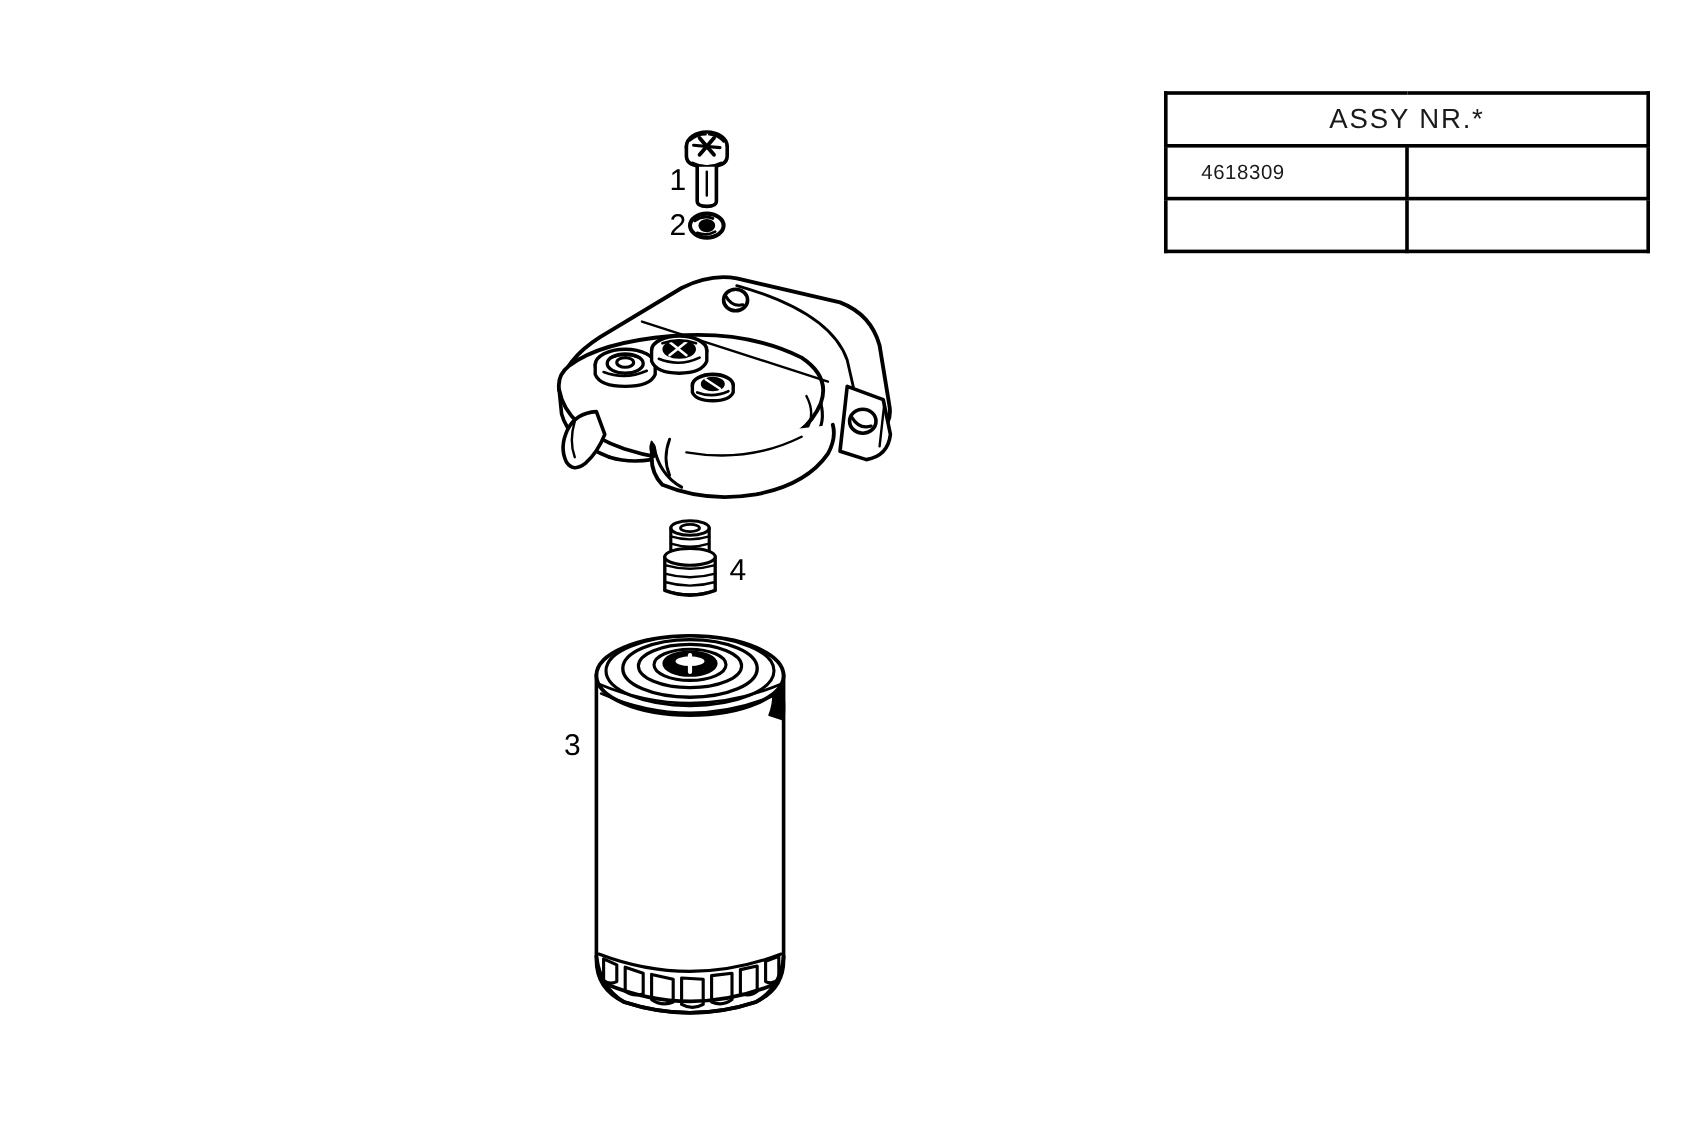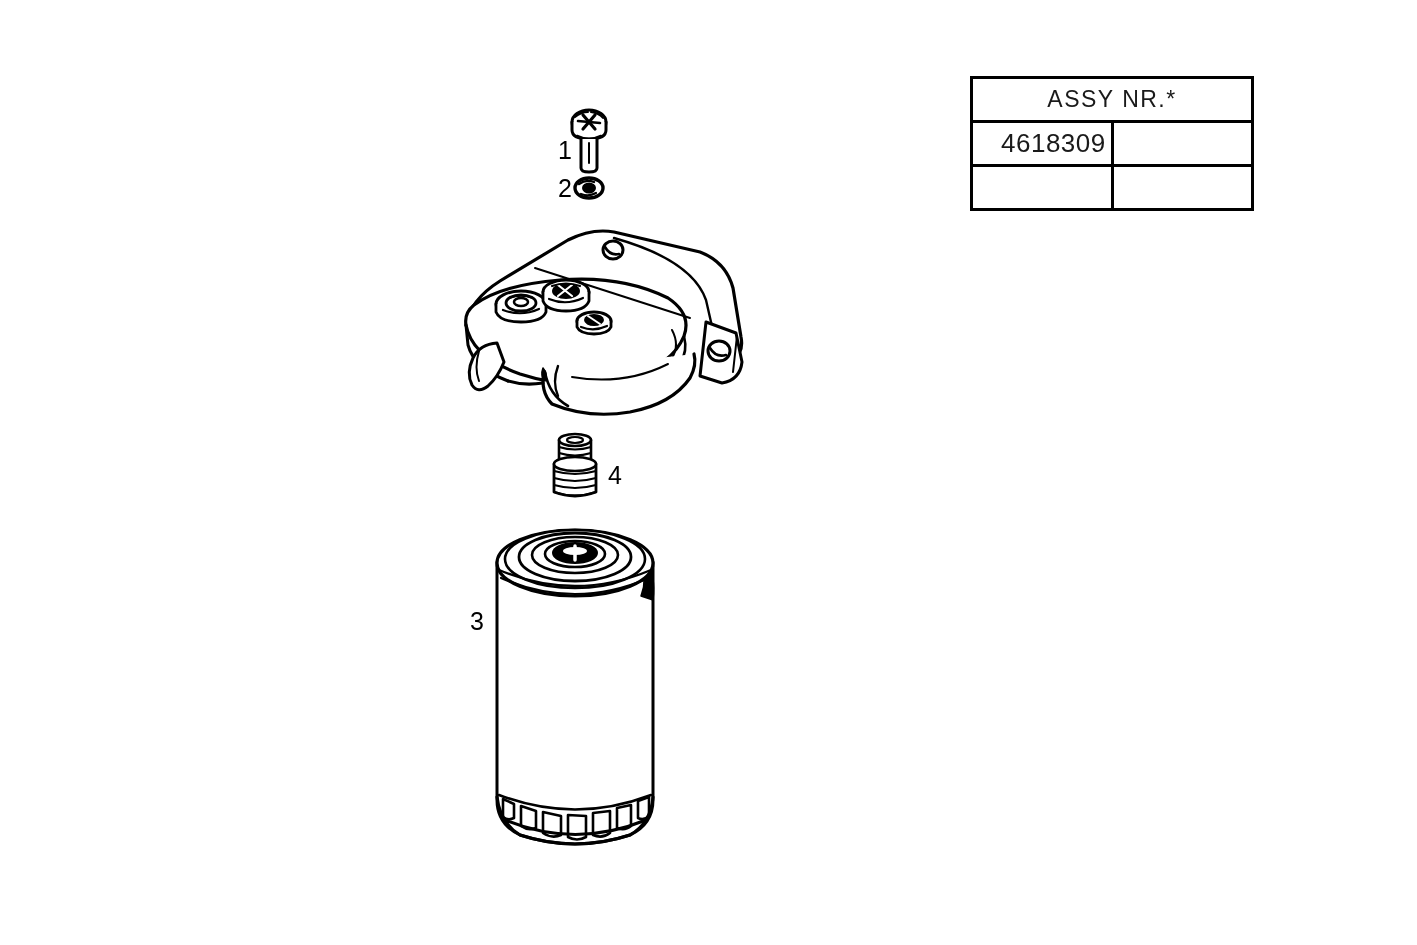--- a/index.html
+++ b/index.html
@@ -17,21 +17,21 @@
     width: 1417px;
     height: 945px;
     background: #ffffff;
     overflow: hidden;
   }
   
   #assy-table {
     position: absolute;
     left: 970px;
     top: 76px;
-    width: 284px;
+    width: 405px;
     height: 123px;
     border-collapse: collapse;
     table-layout: fixed;
     background: #ffffff;
   }
   #assy-table td {
     border: 3px solid #000000;
     padding: 0;
     text-align: center;
     vertical-align: middle;
@@ -40,21 +40,21 @@
     color: #1a1a1a;
     height: 41px;
   }
   #assy-table td.hdr {
     font-size: 23px;
     letter-spacing: 1.5px;
   }
   #assy-table td.num {
     text-align: left;
     padding-left: 28px;
-    font-size: 26px;
+    font-size: 17px;
     letter-spacing: 0.5px;
   }
   
   .callout {
     position: absolute;
     font-size: 25px;
     line-height: 1;
     color: #000000;
     font-family: "Liberation Sans", sans-serif;
   }

